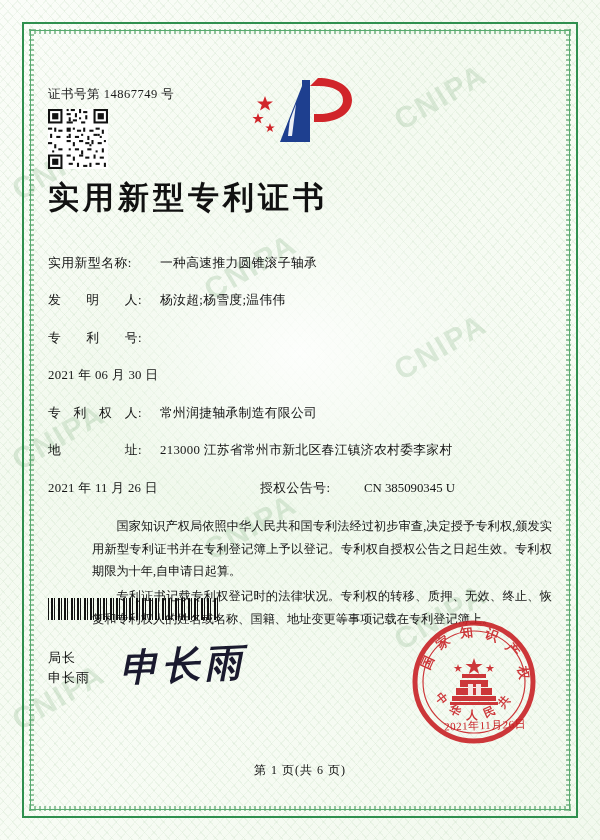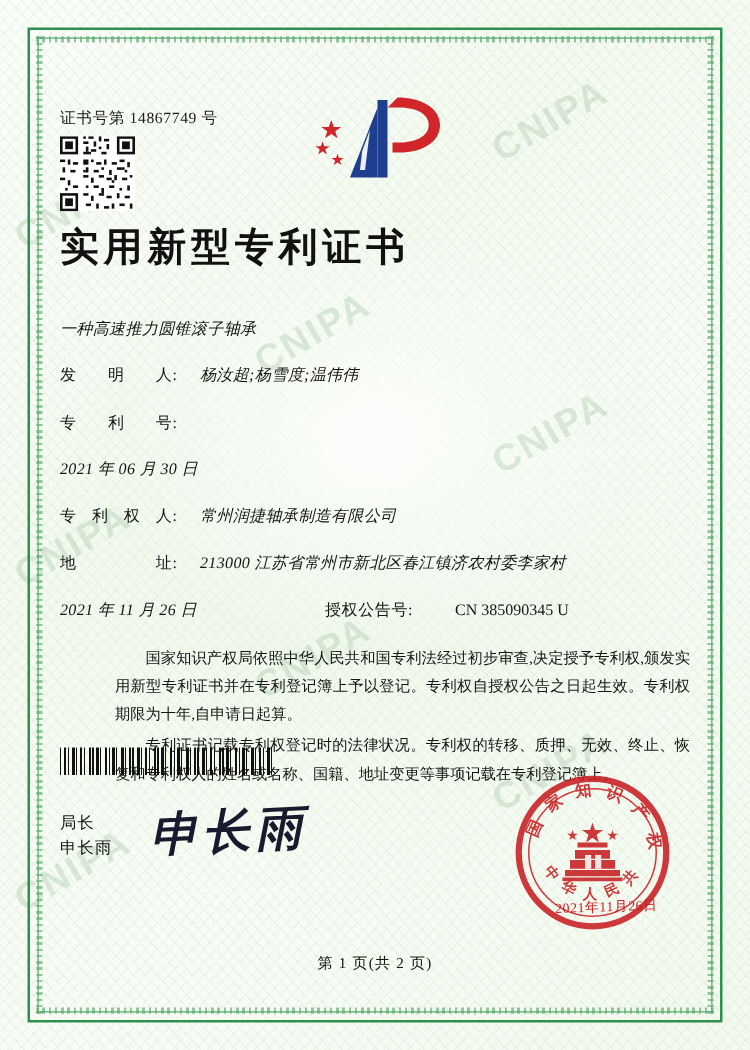--- a/index.html
+++ b/index.html
@@ -153,21 +153,20 @@
   .field-label.spread {
     display: flex;
     justify-content: space-between;
     width: 112px;
     padding-right: 18px;
     box-sizing: border-box;
   }
   .field-value {
     flex: 1 1 auto;
     letter-spacing: 0.3px;
-    font-style: italic;
   }
   .field-row.double .field-value {
     flex: 0 0 auto;
     width: 212px;
   }
   .field-label2 {
     flex: 0 0 auto;
     width: 104px;
     letter-spacing: 0.5px;
   }
@@ -377,20 +376,21 @@
           <polygon points="30,49 31.2,52.4 34.8,52.4 31.9,54.5 33,58 30,55.9 27,58 28.1,54.5 25.2,52.4 28.8,52.4"></polygon>
         </g>
       </svg>
     </div>
 
     <div class="title">实用新型专利证书</div>
 
     <div class="fields">
 
       <div class="field-row">
+        <div class="field-label">实用新型名称:</div>
         <div class="field-value">一种高速推力圆锥滚子轴承</div>
       </div>
 
       <div class="field-row">
         <div class="field-label spread">
           <span>发</span>
           <span>明</span>
           <span>人:</span>
         </div>
         <div class="field-value">杨汝超;杨雪度;温伟伟</div>
@@ -473,15 +473,15 @@
       </text>
       <path id="sealBottom" d="M 22 70 A 44 44 0 0 0 106 70" fill="none"></path>
       <text font-size="11.5" font-family="'DejaVu Sans', sans-serif" font-weight="bold" fill="#c81d21" letter-spacing="2">
         <textPath href="#sealBottom" startOffset="8%">中 华 人 民 共 和 国</textPath>
       </text>
     </g>
   </svg>
 
   <div class="seal-date">2021年11月26日</div>
 
-  <div class="page-num">第 1 页(共 2 页)</div>
+  <div class="page-num">第 1 页(共 6 页)</div>
   <div class="footer-note">其他事项参见续页</div>
 </div>
 
 </body></html>

